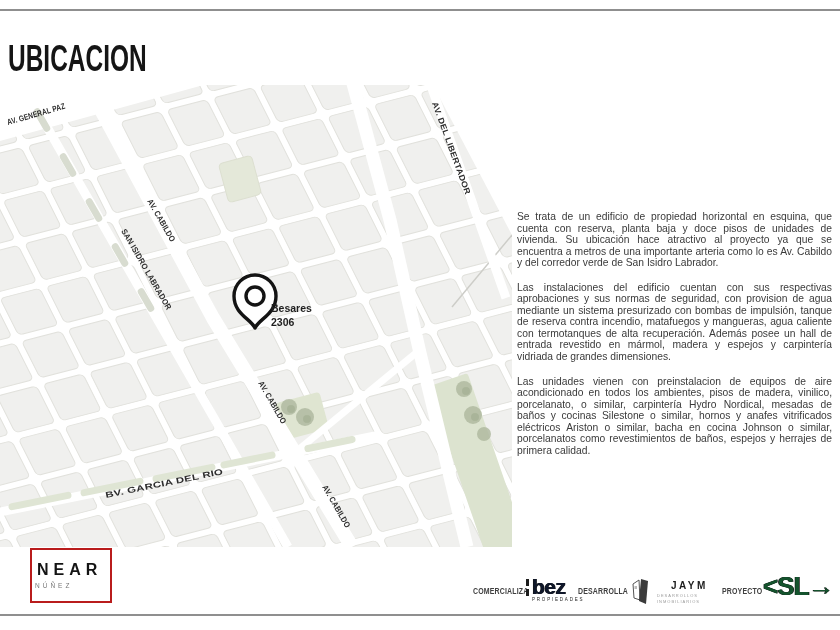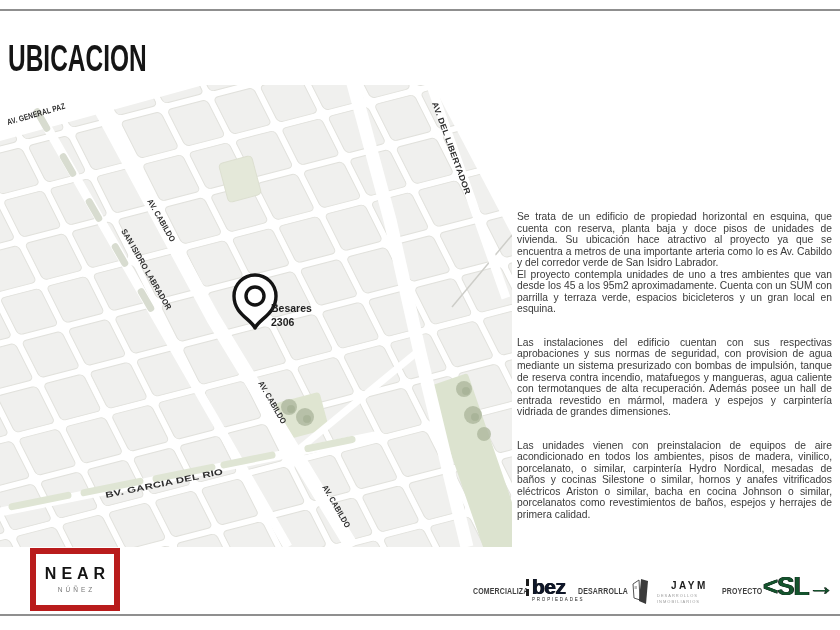--- a/index.html
+++ b/index.html
@@ -21,24 +21,24 @@
   .maplabel{
     font-family:"Liberation Sans",sans-serif;font-weight:700;font-size:8.2px;
     fill:#2d2d2d;letter-spacing:.2px;
   }
   .pinlabel{font-family:"Liberation Sans",sans-serif;font-weight:700;font-size:10.5px;fill:#1f1f1f;}
   .description{
     position:absolute;left:517px;top:211px;width:315px;
     font-size:10.3px;line-height:11.55px;color:#3a3a3a;text-align:justify;
   }
   .description p{margin:0;}
-  .description p.gap{margin-top:22px;}
+  .description p.gap{margin-top:13px;}
   .near-box{
     position:absolute;left:30px;top:548px;width:78px;height:51px;
-    border:6px solid #b91c1c;text-align:center;background:#ffffff;
+    border:2px solid #b91c1c;background:#ffffff;
   }
   .near-name{margin-top:11px;font-size:16px;font-weight:700;letter-spacing:5px;text-indent:5px;color:#141414;}
   .near-sub{margin-top:3px;font-size:6.5px;letter-spacing:3px;text-indent:3px;color:#777777;}
   .role{
     position:absolute;font-size:8.5px;line-height:9px;font-weight:700;color:#3f3f3f;
     transform:scale(0.82,1);transform-origin:left top;white-space:nowrap;letter-spacing:.2px;
   }
   .bez{position:absolute;left:526px;top:578px;display:flex;align-items:flex-start;}
   .bez-bar{width:3px;height:17px;margin-right:3px;margin-top:1px;
     background:repeating-linear-gradient(to bottom,#1d1d1d 0 7px,transparent 7px 10px);}
@@ -509,21 +509,20 @@
     <g transform="translate(255,243)">
       <path d="M0,0 C-4,-9 -21,-14 -21,-32 A21,21 0 1 1 21,-32 C21,-14 4,-9 0,0 Z" fill="#ffffff" stroke="#141414" stroke-width="3.4" stroke-linejoin="round"></path>
       <circle cx="0" cy="-32" r="9" fill="#ffffff" stroke="#141414" stroke-width="3.4"></circle>
     </g>
     <text class="pinlabel" x="271" y="227">Besares</text>
     <text class="pinlabel" x="271" y="241">2306</text>
   </svg>
 
   <div class="description">
     <p>Se trata de un edificio de propiedad horizontal en esquina, que cuenta con reserva, planta baja y doce pisos de unidades de vivienda. Su ubicación hace atractivo al proyecto ya que se encuentra a metros de una importante arteria como lo es Av. Cabildo y del corredor verde de San Isidro Labrador.</p>
-    <p>El proyecto contempla unidades de uno a tres ambientes que van desde los 45 a los 95m2 aproximadamente. Cuenta con un SUM con parrilla y terraza verde, espacios bicicleteros y un gran local en esquina.</p>
     <p class="gap">Las instalaciones del edificio cuentan con sus respectivas aprobaciones y sus normas de seguridad, con provision de agua mediante un sistema presurizado con bombas de impulsión, tanque de reserva contra incendio, matafuegos y mangueras, agua caliente con termotanques de alta recuperación. Además posee un hall de entrada revestido en mármol, madera y espejos y carpintería vidriada de grandes dimensiones.</p>
     <p class="gap">Las unidades vienen con preinstalacion de equipos de aire acondicionado en todos los ambientes, pisos de madera, vinilico, porcelanato, o similar, carpintería Hydro Nordical, mesadas de baños y cocinas Silestone o similar, hornos y anafes vitrificados eléctricos Ariston o similar, bacha en cocina Johnson o similar, porcelanatos como revestimientos de baños, espejos y herrajes de primera calidad.</p>
   </div>
 
   <div class="near-box">
     <div class="near-name">NEAR</div>
     <div class="near-sub">NÚÑEZ</div>
   </div>
 
   <span class="role" style="left:473px;top:587px;">COMERCIALIZA</span>

